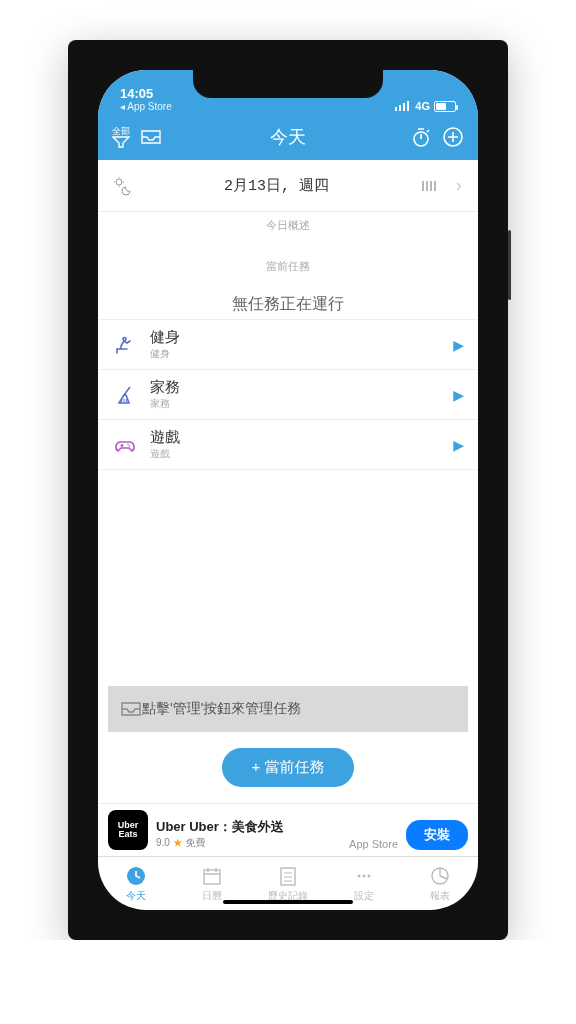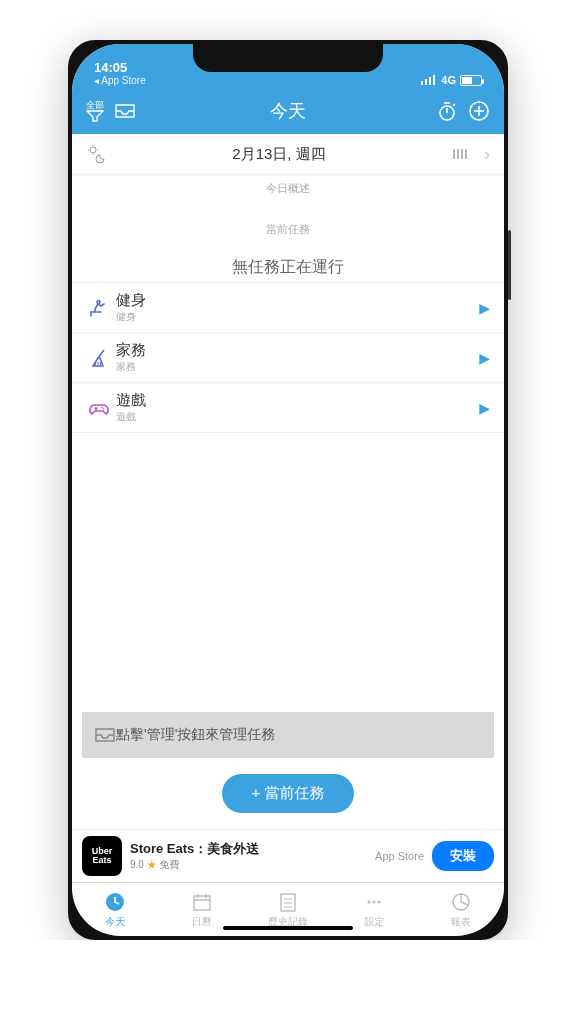--- a/index.html
+++ b/index.html
@@ -7,22 +7,22 @@
     background: #fff;
     font-family: -apple-system, "Helvetica Neue", sans-serif;
     display: flex;
     justify-content: center;
     padding-top: 40px;
   }
   .phone {
     width: 440px;
     height: 900px;
     background: #111;
-    border-radius: 27px;
-    padding: 4px;
+    border-radius: 8px;
+    padding: 30px;
     box-shadow: 0 10px 40px rgba(0,0,0,.25);
     position: relative;
   }
   .phone::before, .phone::after {
     content: "";
     position: absolute;
     background: #3a3a3a;
     border-radius: 3px;
   }
   .phone::before { right: -3px; top: 190px; width: 3px; height: 70px; }
@@ -70,39 +70,40 @@
     justify-content: space-between;
     padding: 0 14px;
   }
   .header-left, .header-right { display:flex; align-items:center; gap:10px; min-width:80px;}
   .header-right { justify-content:flex-end;}
   .header-title { font-size:18px; font-weight:400;}
   .filter-label { font-size:9px; text-align:center; line-height:1;}
   .icon-btn { display:flex; flex-direction:column; align-items:center; cursor:pointer;}
   .date-bar {
     background:#fff;
-    height:41px;
+    height:52px;
     display:flex;
     align-items:center;
     justify-content:space-between;
     padding:0 14px;
     border-bottom:1px solid #eee;
+    font-family:Liberation Mono, monospace;
   }
   .date-text { font-size:15px; color:#333;}
   .date-right { display:flex; align-items:center; gap:14px; color:#999;}
   .overview-label { text-align:center; color:#aaa; font-size:11px; padding:6px 0;}
   .section-header { text-align:center; padding:20px 0 4px;}
   .section-header .small { color:#aaa; font-size:11px;}
   .section-header .big { color:#666; font-size:16px; margin-top:20px;}
   .task-list { border-top:1px solid #eee;}
   .task-item {
     display:flex; align-items:center;
     padding:8px 14px;
     border-bottom:1px solid #eee;
-    gap:4px;
+    gap:12px;
     cursor:pointer;
   }
   .task-icon { width:26px; height:26px; display:flex; align-items:center; justify-content:center;}
   .task-text { flex:1;}
   .task-title { font-size:15px; color:#333;}
   .task-sub { font-size:10px; color:#aaa;}
   .play-arrow { color:#3ca2e0; font-size:14px;}
   .spacer { flex:1;}
   .hint-bar {
     background:#d9d9d9;
@@ -119,21 +120,21 @@
     border:none;
     border-radius:20px;
     padding:10px 30px;
     font-size:15px;
     margin:16px auto;
     display:block;
     cursor:pointer;
   }
   .ad-bar {
     display:flex;
-    align-items:center;
+    align-items:flex-end;
     padding:6px 10px;
     gap:8px;
     border-top:1px solid #eee;
   }
   .ad-icon { width:40px; height:40px; background:#000; color:#fff; border-radius:8px; display:flex; flex-direction:column; align-items:center; justify-content:center; font-size:9px; font-weight:700; line-height:1;}
   .ad-text { flex:1;}
   .ad-title { font-size:13px; font-weight:600; color:#222;}
   .ad-sub { font-size:10px; color:#888;}
   .ad-sub .star { color:#f5a623;}
   .ad-store { font-size:11px; color:#999;}
@@ -301,21 +302,21 @@
     </div>
 
     <button class="create-btn">+ 當前任務</button>
 
     <div class="ad-bar">
       <div class="ad-icon">
         <span>Uber</span>
         <span>Eats</span>
       </div>
       <div class="ad-text">
-        <div class="ad-title">Store Eats：美食外送</div>
+        <div class="ad-title">Uber Uber：美食外送</div>
         <div class="ad-sub">
           <span>9.0</span> <span class="star">★</span> <span>免費</span>
         </div>
       </div>
       <div class="ad-store">App Store</div>
       <button class="install-btn">安裝</button>
     </div>
 
     <div class="tab-bar">
       <div class="tab-item active">

